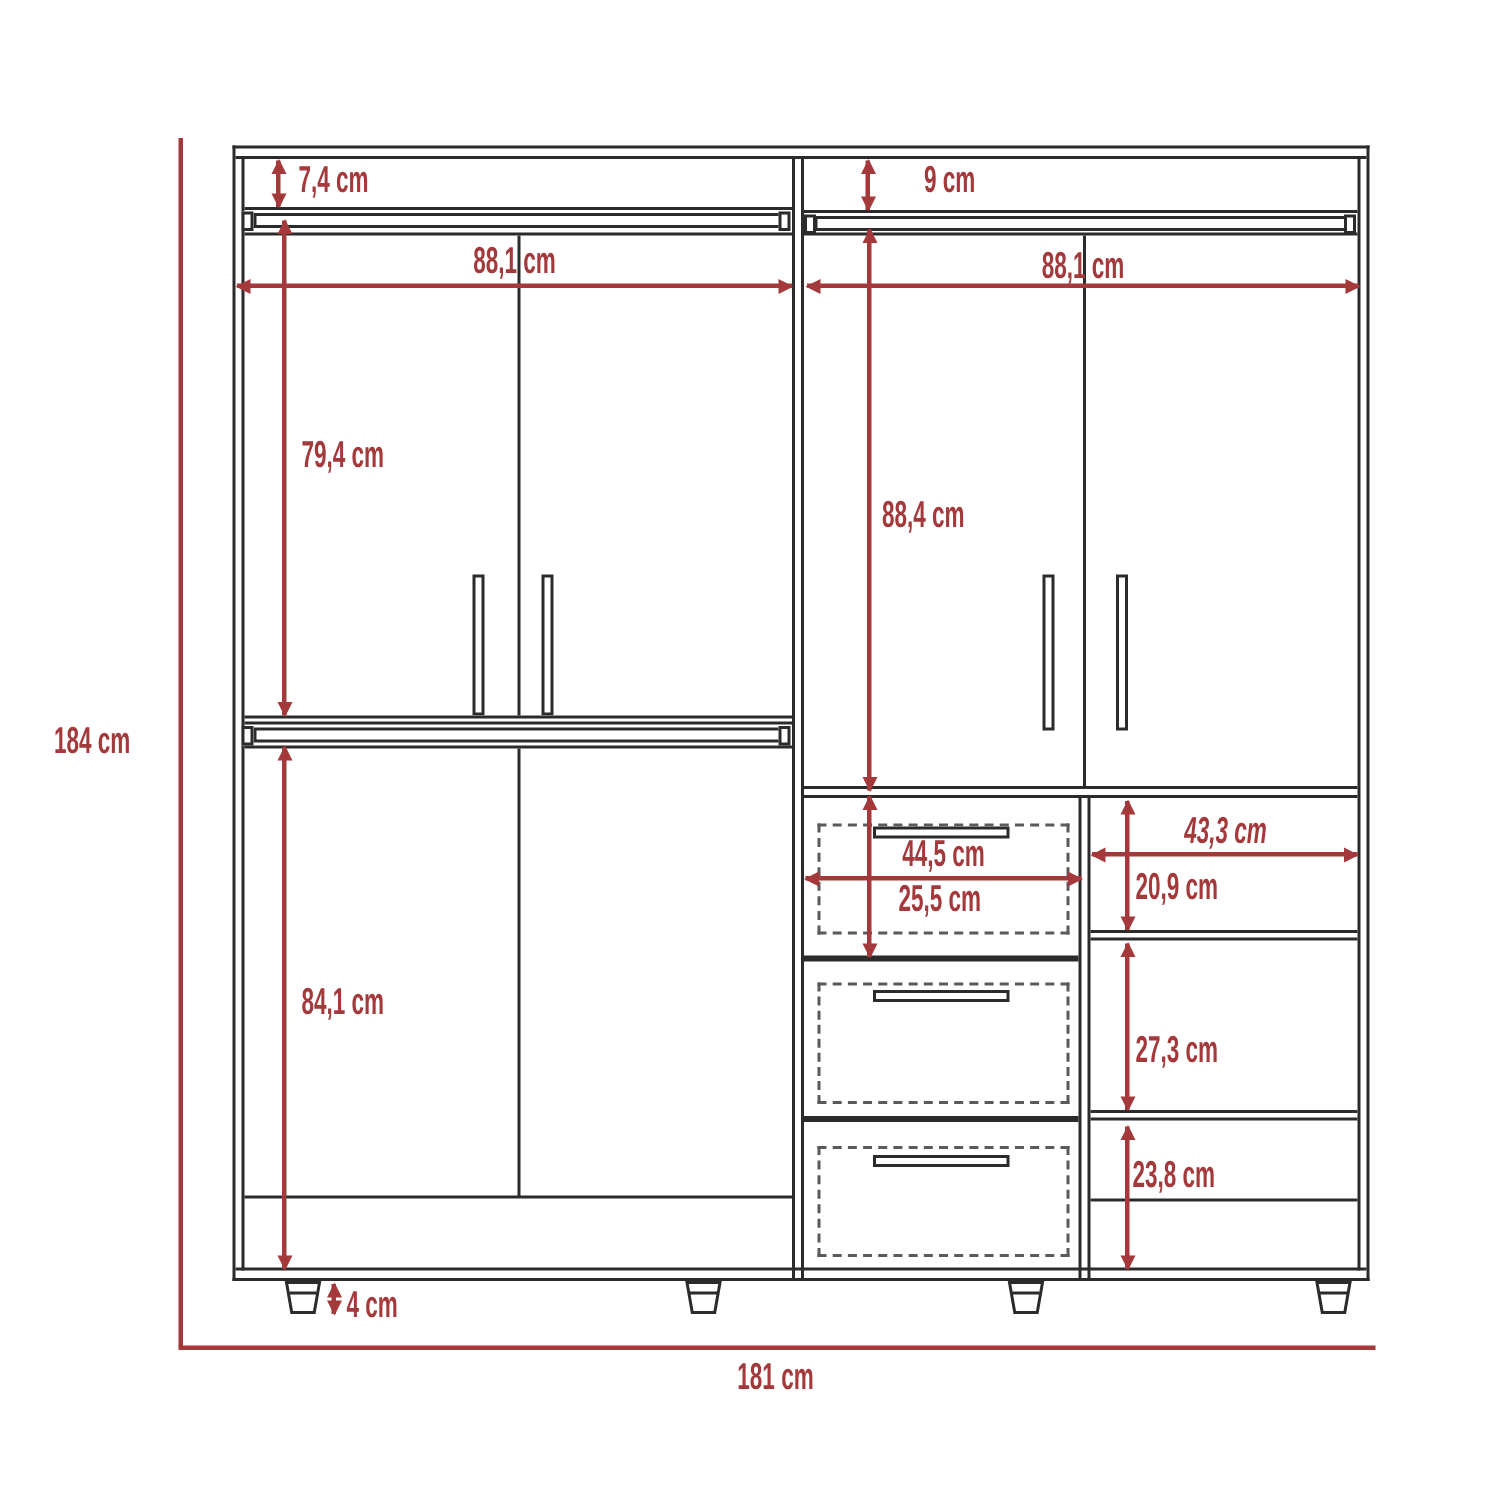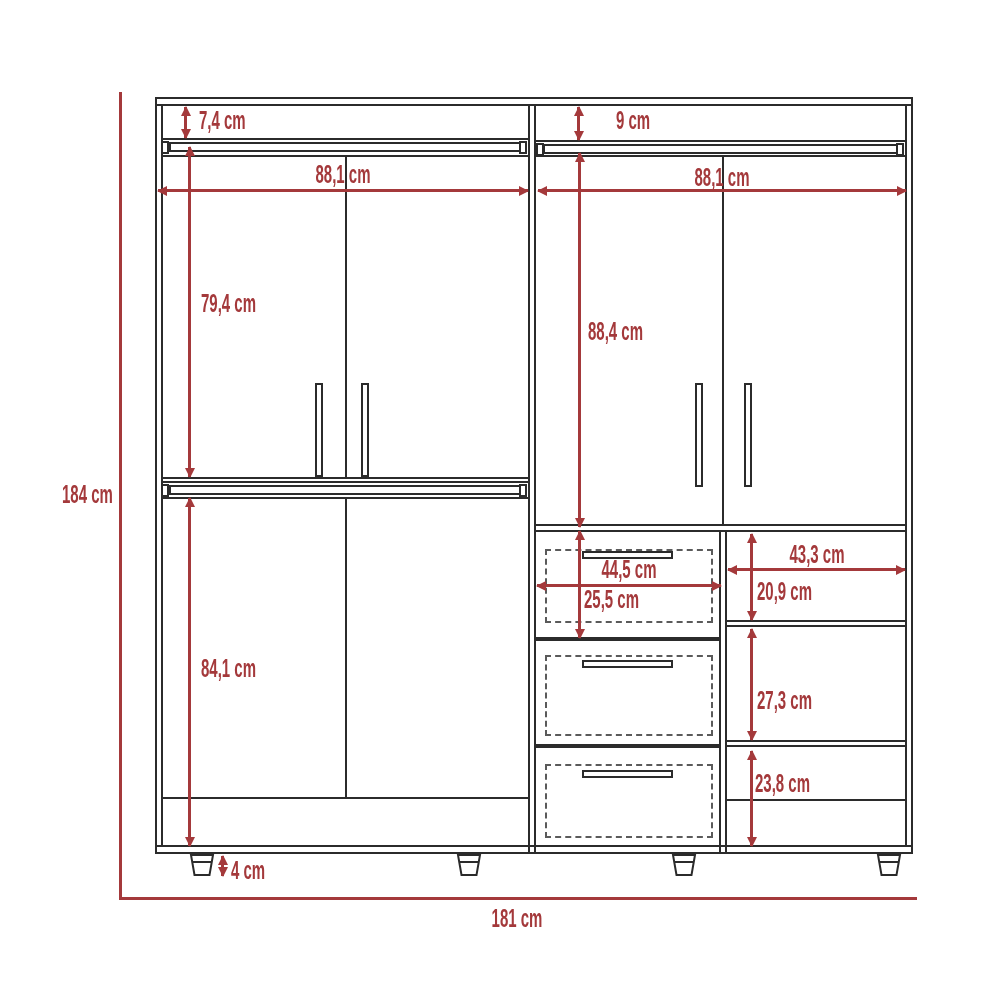--- a/index.html
+++ b/index.html
@@ -137,25 +137,25 @@
   <div class="dim-v" style="left:750px;top:751px;height:95px;"></div>
   <div class="dim-v" style="left:221px;top:856px;height:20px;"></div>
   <div class="dim-line" style="left:119px;top:92px;width:3px;height:806px;"></div>
   <div class="dim-line" style="left:119px;top:897px;width:798px;height:3px;"></div>
 
   <div class="lbl" style="left:199px;top:108px;"><span>7,4 cm</span></div>
   <div class="lbl" style="left:616px;top:108px;"><span>9 cm</span></div>
   <div class="lbl c" style="left:343px;top:162px;"><span>88,1 cm</span></div>
   <div class="lbl c" style="left:722px;top:165px;"><span>88,1 cm</span></div>
   <div class="lbl" style="left:201px;top:291px;"><span>79,4 cm</span></div>
-  <div class="lbl" style="left:588px;top:319px;"><span>88,4 cm</span></div>
+  <div class="lbl" style="left:588px;top:331px;"><span>88,4 cm</span></div>
   <div class="lbl" style="left:201px;top:656px;"><span>84,1 cm</span></div>
   <div class="lbl c" style="left:629px;top:557px;"><span>44,5 cm</span></div>
-  <div class="lbl" style="left:584px;top:587px;"><span>25,5 cm</span></div>
-  <div class="lbl c" style="left:817px;top:542px;"><span>43,3 cm</span></div>
+  <div class="lbl" style="left:599px;top:587px;"><span>25,5 cm</span></div>
+  <div class="lbl c" style="left:817px;top:542px;font-style:italic;"><span>43,3 cm</span></div>
   <div class="lbl" style="left:757px;top:579px;"><span>20,9 cm</span></div>
   <div class="lbl" style="left:757px;top:688px;"><span>27,3 cm</span></div>
   <div class="lbl" style="left:755px;top:771px;"><span>23,8 cm</span></div>
   <div class="lbl" style="left:231px;top:858px;"><span>4 cm</span></div>
-  <div class="lbl" style="left:62px;top:482px;text-align:right;"><span>184 cm</span></div>
+  <div class="lbl" style="left:36px;top:482px;text-align:right;"><span>184 cm</span></div>
   <div class="lbl c" style="left:517px;top:906px;"><span>181 cm</span></div>
 
 </div>
 
 </body></html>

